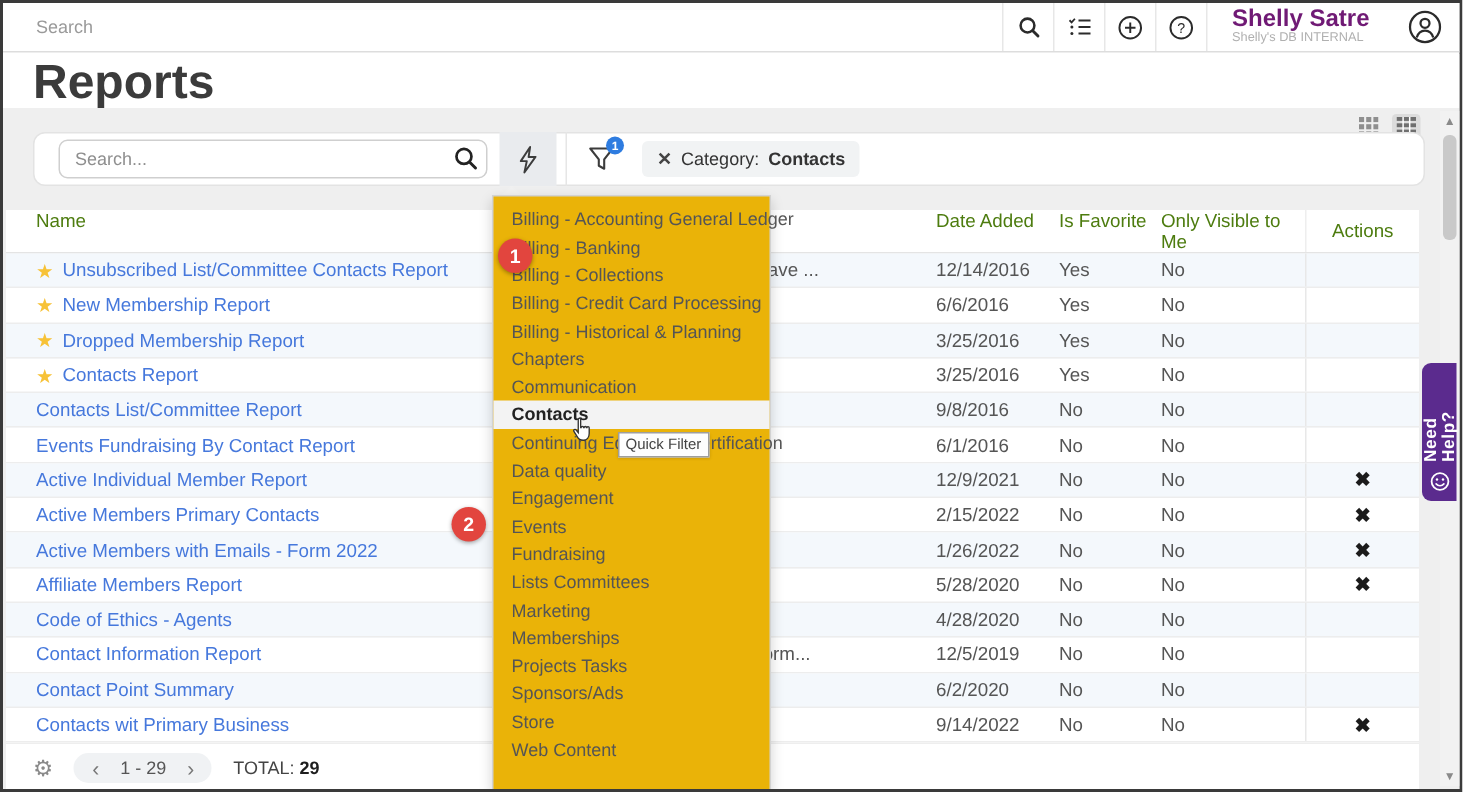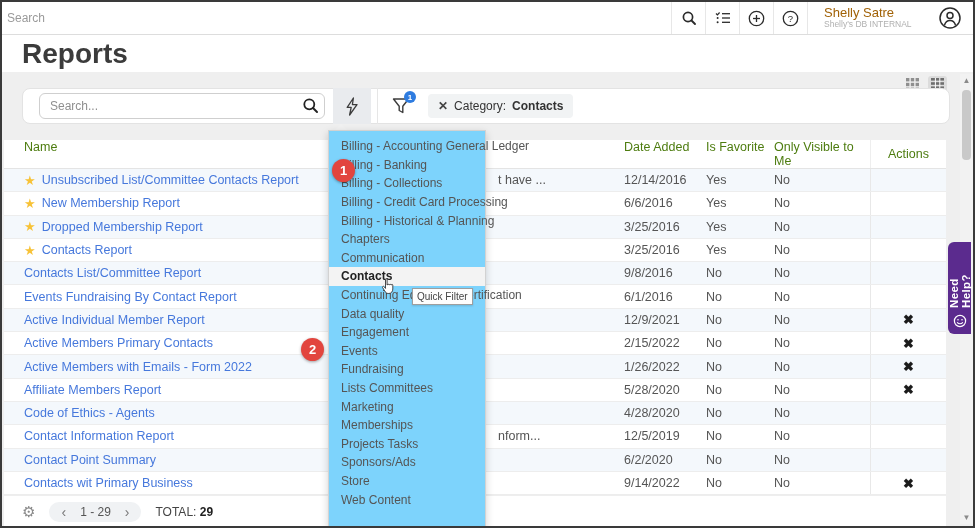--- a/index.html
+++ b/index.html
@@ -2,30 +2,30 @@
 <html><head>
 <meta charset="utf-8">
 <style>
   * { margin:0; padding:0; box-sizing:border-box; }
   html,body { width:975px; height:528px; }
   body { font-family:"Liberation Sans", sans-serif; background:#fff; position:relative; }
   .screen { position:absolute; inset:0; width:975px; height:528px; border:2px solid #3a3a3a; overflow:hidden; background:#fff; }
 
   
   .topbar { position:absolute; top:0; left:0; right:0; height:33px; background:#fff; border-bottom:1px solid #ddd; display:flex; align-items:stretch; }
-  .topbar-search { flex:1; display:flex; align-items:center; padding-left:5px; color:#9a9a9a; font-size:12px; }
+  .topbar-search { flex:1; display:flex; align-items:center; padding-left:22px; color:#9a9a9a; font-size:12px; }
   .topbar-cell { width:34px; display:flex; align-items:center; justify-content:center; border-left:1px solid #e7e7e7; cursor:pointer; }
   .topbar-user { display:flex; flex-direction:column; justify-content:center; padding:0 14px 0 16px; border-left:1px solid #e7e7e7; min-width:120px; }
-  .user-name { font-size:13px; font-weight:normal; color:#a16207; line-height:13px; }
+  .user-name { font-size:16px; font-weight:bold; color:#701a75; line-height:13px; }
   .user-org { font-size:8.5px; color:#b0b0b0; line-height:11px; }
   .topbar-avatar { width:46px; display:flex; align-items:center; justify-content:center; cursor:pointer; }
 
   
   .page-header { position:absolute; top:34px; left:0; right:0; height:36px; background:#fff; display:flex; align-items:center; padding-left:20px; }
-  .page-title { font-size:28px; color:#3b3b3b; }
+  .page-title { font-size:32px; color:#3b3b3b; }
 
   
   .content { position:absolute; top:70px; left:0; right:0; bottom:0; background:#efefef; }
 
   .view-icons { position:absolute; top:4px; right:26px; display:flex; gap:6px; align-items:center; }
   .view-btn { padding:2px 3px; border-radius:3px; display:flex; cursor:pointer; }
   .view-btn.active { background:#dcdcdc; }
 
   
   .vscroll { position:absolute; top:2px; bottom:2px; right:0; width:13px; background:#f2f2f2; }
@@ -67,21 +67,21 @@
   .remove-x { font-size:13px; color:#1b1b1b; font-weight:bold; cursor:pointer; }
 
   .grid-footer { margin-top:auto; flex:0 0 33px; display:flex; align-items:center; gap:14px; padding-left:18px; background:#fff; border-top:1px solid #eee; }
   .gear { color:#8a8a8a; font-size:15px; cursor:pointer; }
   .pager { display:flex; align-items:center; background:#f0f2f4; border-radius:14px; padding:3px 12px; gap:14px; font-size:12px; color:#555; }
   .pager .pg-arrow { color:#777; font-size:14px; cursor:pointer; line-height:12px; }
   .total { font-size:12px; color:#444; }
   .total b { color:#1e1e1e; }
 
   
-  .menu { position:absolute; left:326px; top:58px; width:158px; height:398px; background:#7dd3fc; border:1px solid #d2d2d2; box-shadow:0 3px 8px rgba(0,0,0,.18); padding-top:6px; z-index:20; }
+  .menu { position:absolute; left:326px; top:58px; width:186px; height:398px; background:#eab308; border:1px solid #d2d2d2; box-shadow:0 3px 8px rgba(0,0,0,.18); padding-top:6px; z-index:20; }
   .menu-item { height:18.6px; display:flex; align-items:center; padding-left:12px; font-size:12px; color:#555; cursor:pointer; white-space:nowrap; }
   .menu-item.active { font-weight:bold; color:#222; background:#f3f3f3; }
 
   
   .tooltip { position:absolute; left:410px; top:216px; background:#fdfdfd; border:1px solid #9e9e9e; font-size:10px; color:#444; padding:2px 4px; z-index:30; box-shadow:0 1px 2px rgba(0,0,0,.15); }
 
   
   .cursor { position:absolute; left:379px; top:206px; z-index:31; }
 
   

